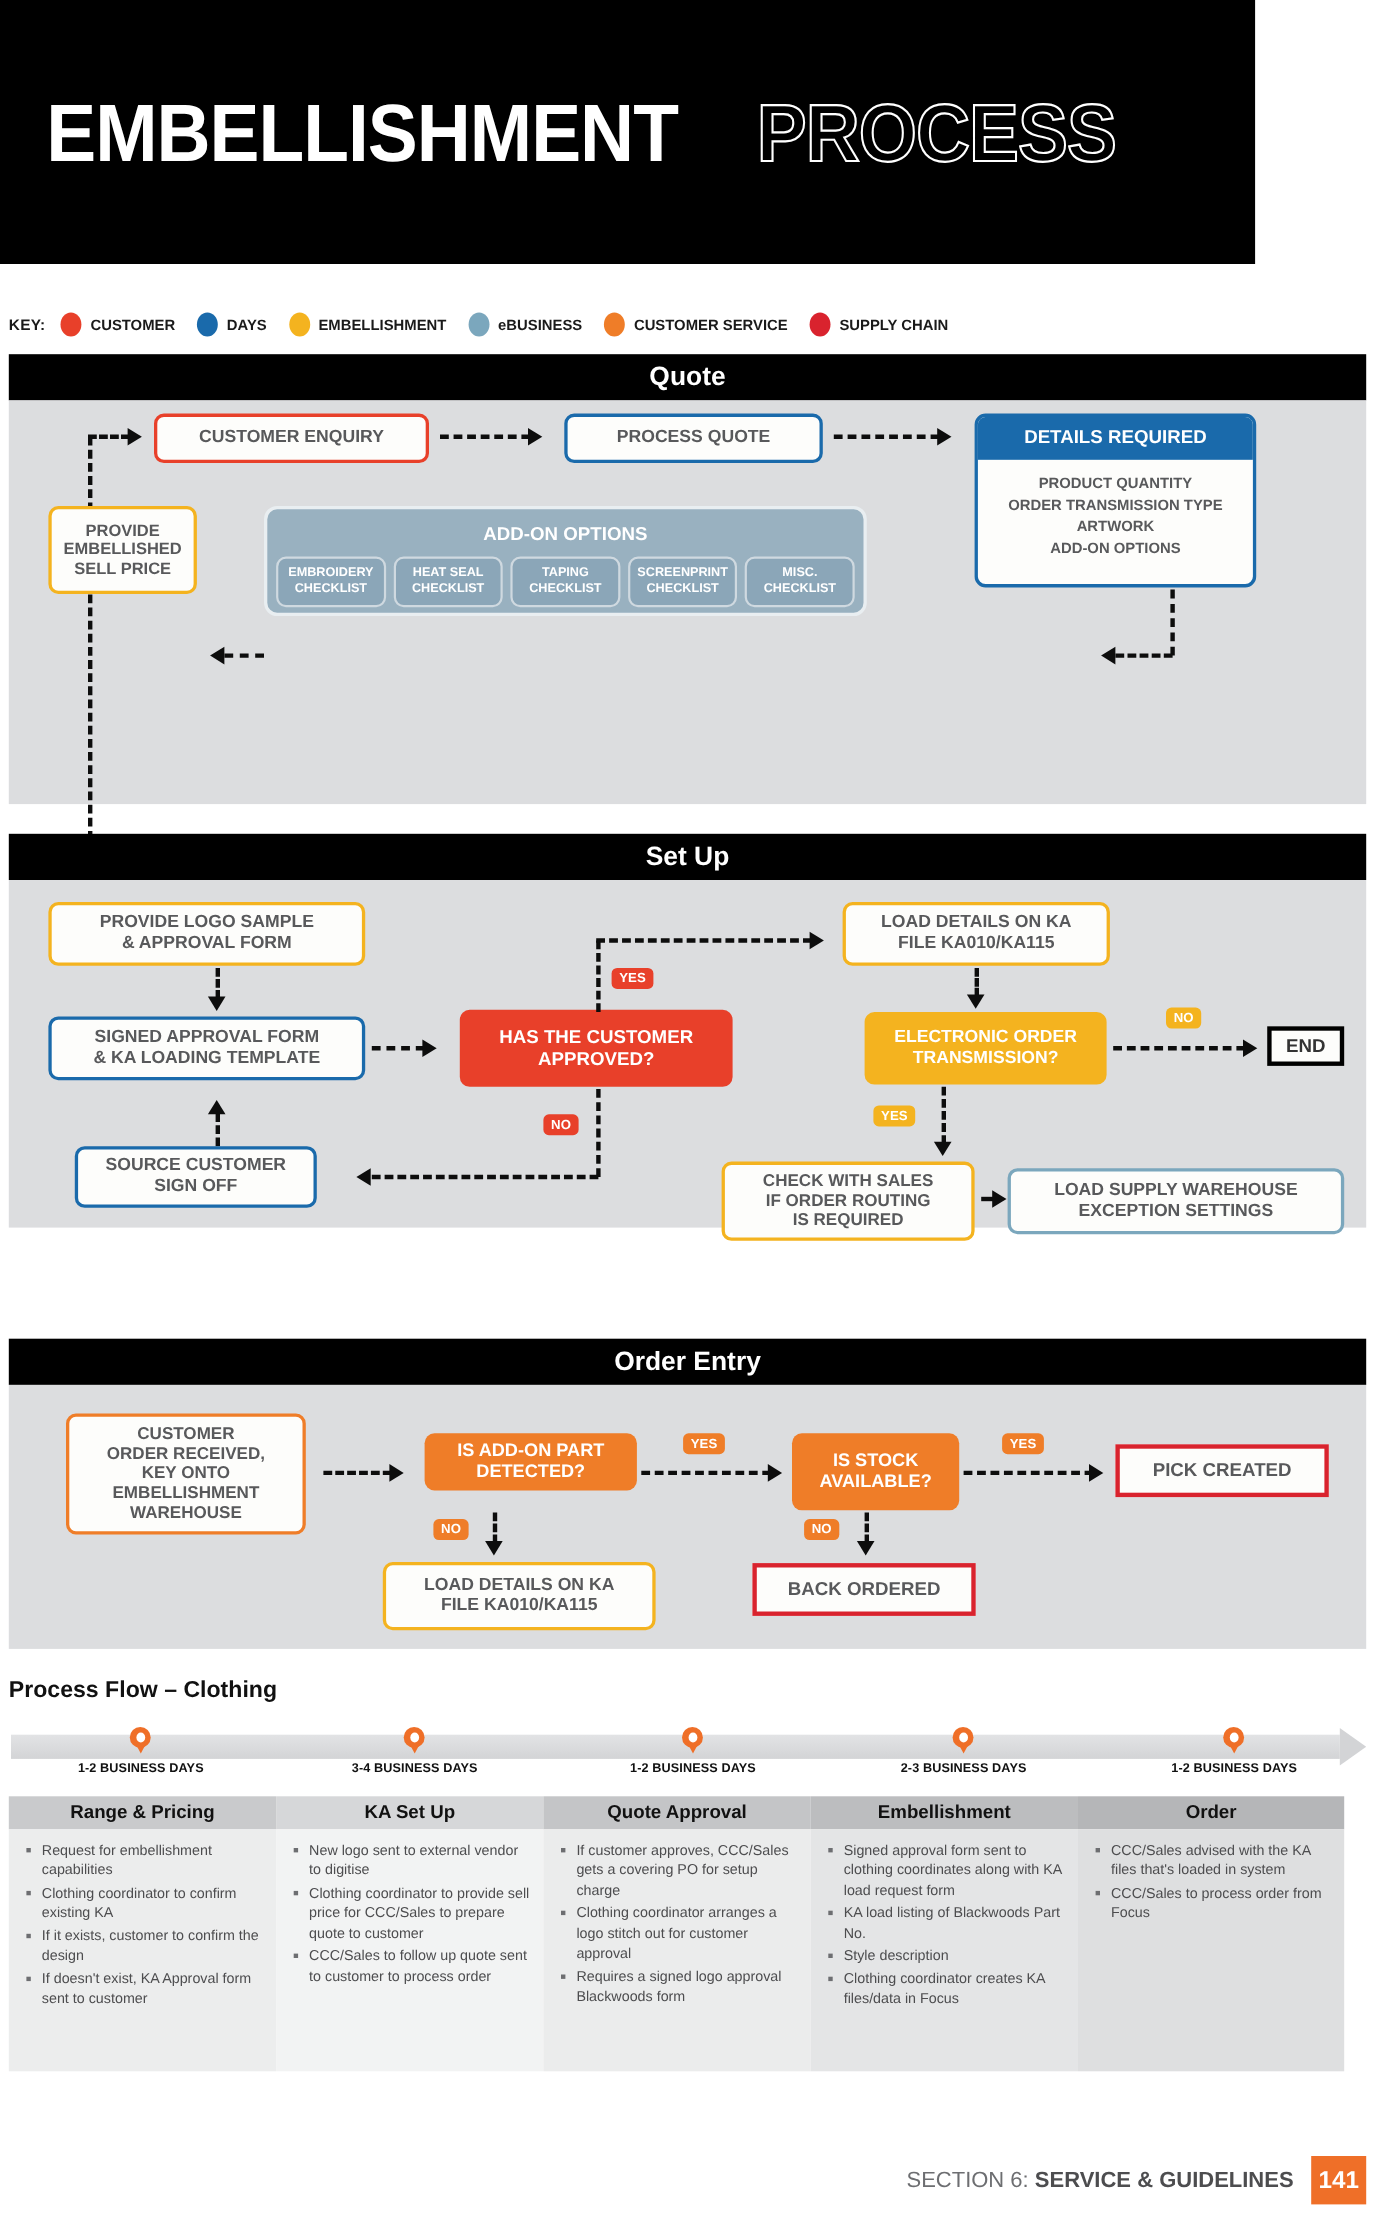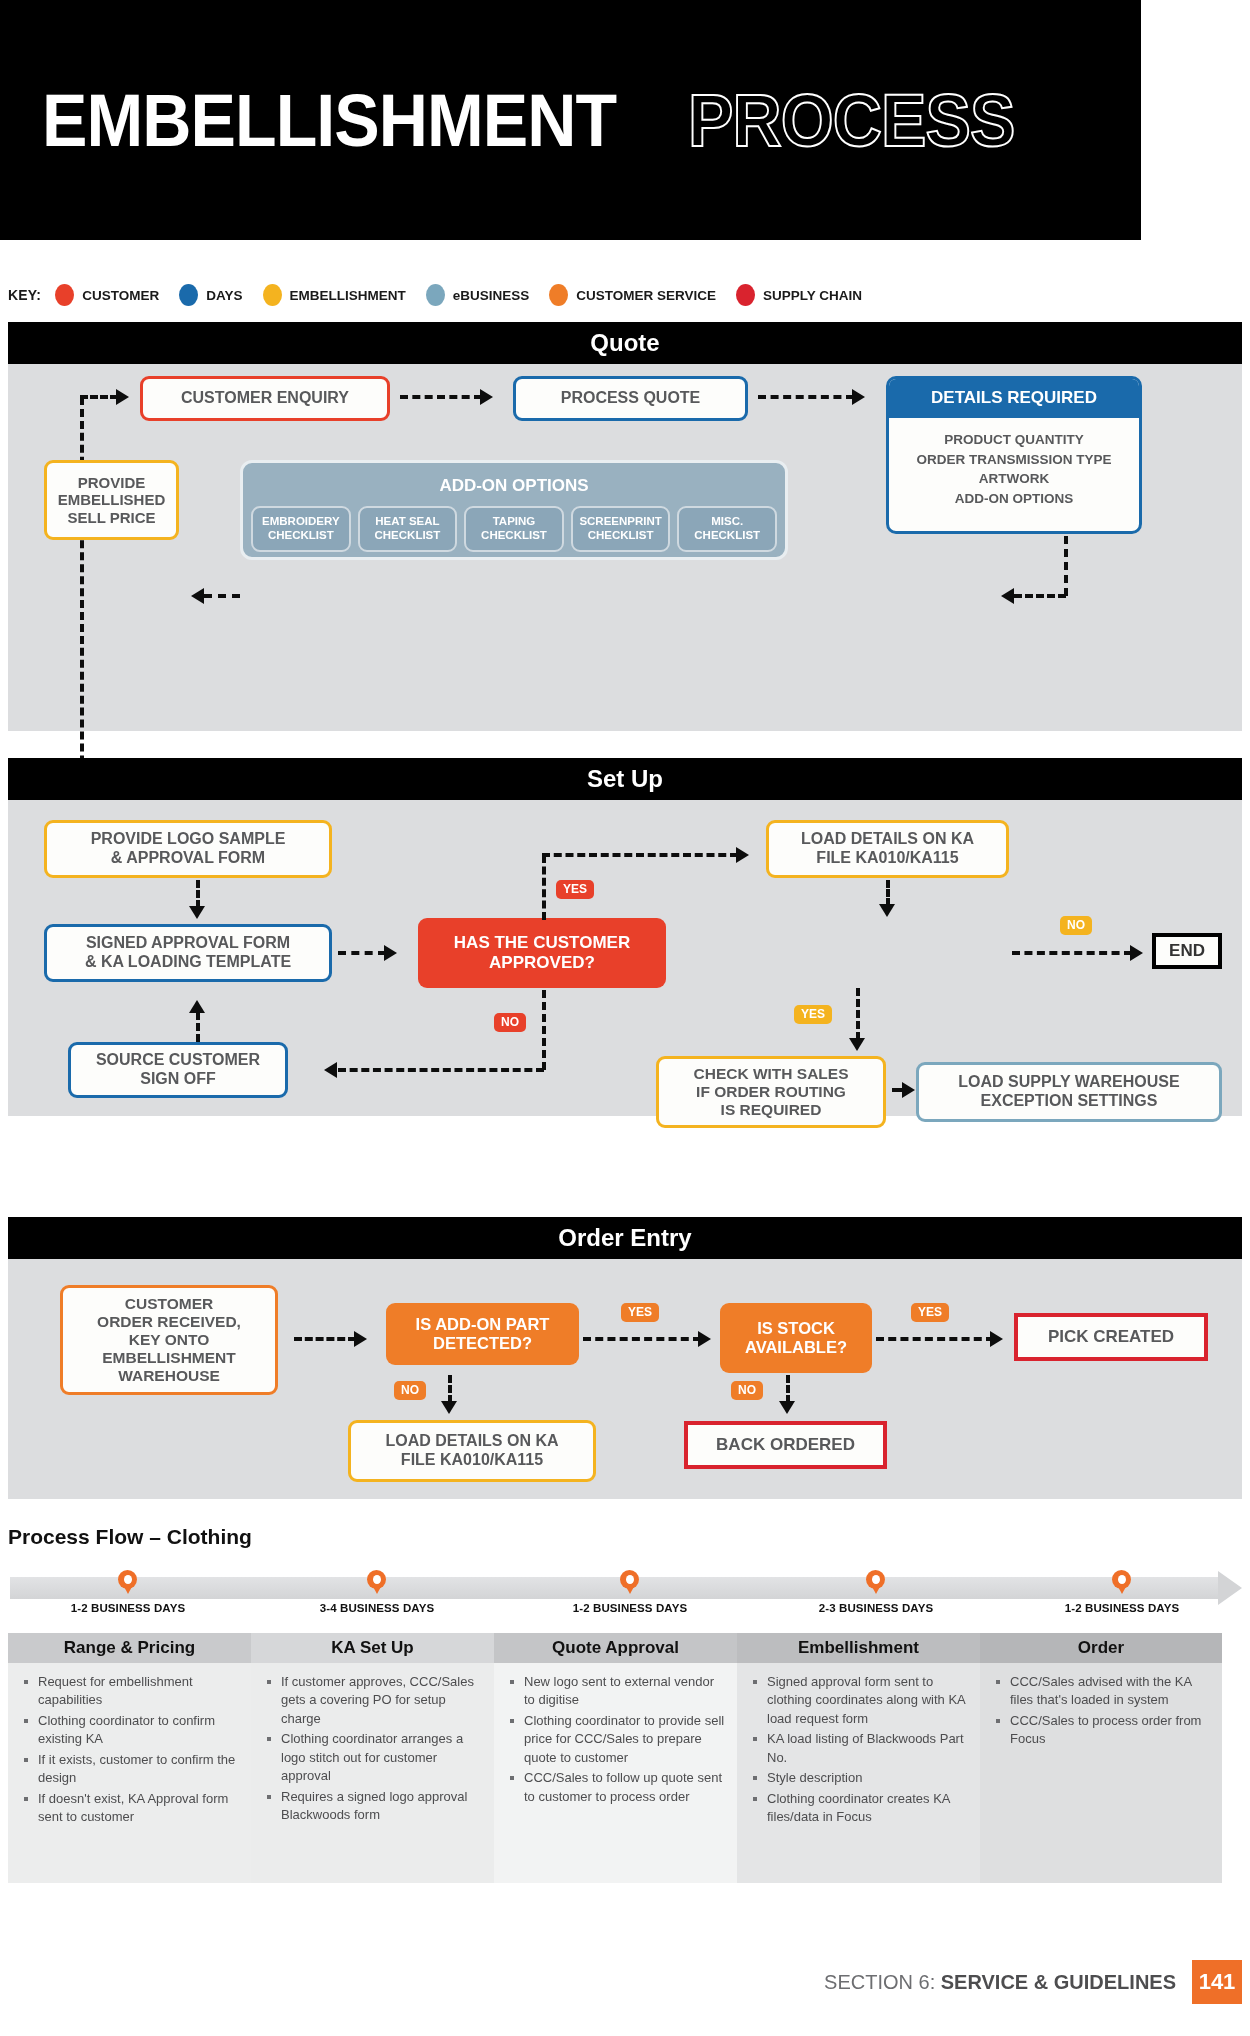--- a/index.html
+++ b/index.html
@@ -338,20 +338,24 @@
     <div class="ah left" style="left:316px; top:262px;"></div>
     <div class="badge b-red" style="left:486px; top:213px;">NO</div>
 
     <div class="fbox yellow" style="left:758px; top:20px; width:243px; height:58px; font-size:16px;">
       <span style="white-space:pre-line">LOAD DETAILS ON KA
 FILE KA010/KA115</span>
     </div>
     <div class="dline v" style="left:878px; top:80px; height:26px;"></div>
     <div class="ah down" style="left:871px; top:104px;"></div>
 
+    <div class="fbox solid-yellow" style="left:778px; top:120px; width:220px; height:66px; font-size:16px;">
+      <span style="white-space:pre-line">ELECTRONIC ORDER
+TRANSMISSION?</span>
+    </div>
 
     <div class="dline h" style="left:1004px; top:151px; width:120px;"></div>
     <div class="ah right" style="left:1122px; top:145px;"></div>
     <div class="badge b-yellow" style="left:1052px; top:116px;">NO</div>
     <div class="fbox endbox" style="left:1144px; top:133px; width:70px; height:36px; font-size:17px;">
       <span>END</span>
     </div>
 
     <div class="dline v" style="left:848px; top:188px; height:52px;"></div>
     <div class="ah down" style="left:841px; top:238px;"></div>
@@ -381,21 +385,21 @@
       <span style="white-space:pre-line">CUSTOMER
 ORDER RECEIVED,
 KEY ONTO
 EMBELLISHMENT
 WAREHOUSE</span>
     </div>
 
     <div class="dline h" style="left:286px; top:78px; width:62px;"></div>
     <div class="ah right" style="left:346px; top:72px;"></div>
 
-    <div class="fbox solid-orange" style="left:378px; top:44px; width:193px; height:62px; font-size:16.5px;">
+    <div class="fbox solid-orange" style="left:378px; top:44px; width:193px; height:52px; font-size:16.5px;">
       <span style="white-space:pre-line">IS ADD-ON PART
 DETECTED?</span>
     </div>
 
     <div class="dline h" style="left:575px; top:78px; width:118px;"></div>
     <div class="ah right" style="left:690px; top:72px;"></div>
     <div class="badge b-orange" style="left:613px; top:44px;">YES</div>
 
     <div class="dline v" style="left:440px; top:116px; height:28px;"></div>
     <div class="ah down" style="left:433px; top:142px;"></div>
@@ -475,32 +479,32 @@
     </div>
     <div class="tbl-body">
       <div class="td" style="width:243px; background:#eceded;">
         <ul>
           <li>Request for embellishment capabilities</li>
           <li>Clothing coordinator to confirm existing KA</li>
           <li>If it exists, customer to confirm the design</li>
           <li>If doesn't exist, KA Approval form sent to customer</li>
         </ul>
       </div>
+      <div class="td" style="width:243px; background:#f2f3f3;">
+        <ul>
+          <li>New logo sent to external vendor to digitise</li>
+          <li>Clothing coordinator to provide sell price for CCC/Sales to prepare quote to customer</li>
+          <li>CCC/Sales to follow up quote sent to customer to process order</li>
+        </ul>
+      </div>
       <div class="td" style="width:243px; background:#ebecec;">
         <ul>
           <li>If customer approves, CCC/Sales gets a covering PO for setup charge</li>
           <li>Clothing coordinator arranges a logo stitch out for customer approval</li>
           <li>Requires a signed logo approval Blackwoods form</li>
-        </ul>
-      </div>
-      <div class="td" style="width:243px; background:#f2f3f3;">
-        <ul>
-          <li>New logo sent to external vendor to digitise</li>
-          <li>Clothing coordinator to provide sell price for CCC/Sales to prepare quote to customer</li>
-          <li>CCC/Sales to follow up quote sent to customer to process order</li>
         </ul>
       </div>
       <div class="td" style="width:243px; background:#e4e5e6;">
         <ul>
           <li>Signed approval form sent to clothing coordinates along with KA load request form</li>
           <li>KA load listing of Blackwoods Part No.</li>
           <li>Style description</li>
           <li>Clothing coordinator creates KA files/data in Focus</li>
         </ul>
       </div>

